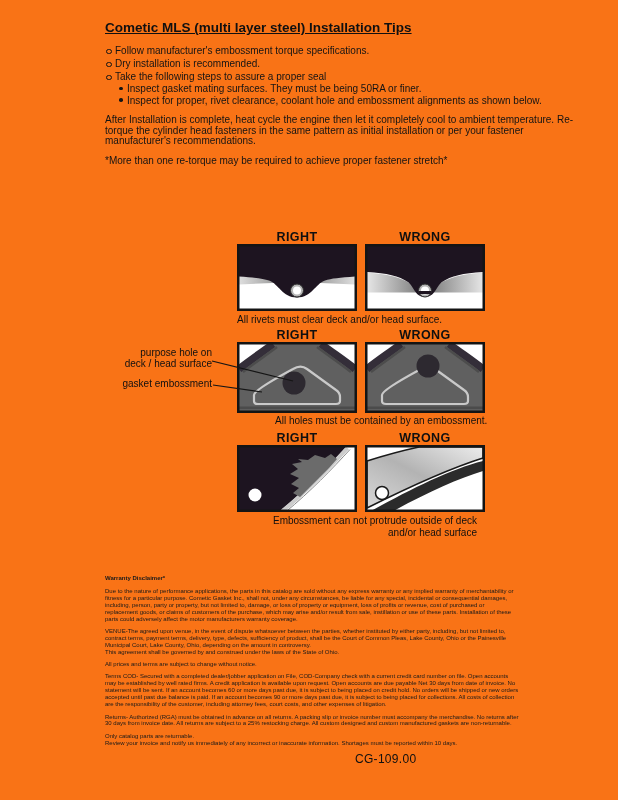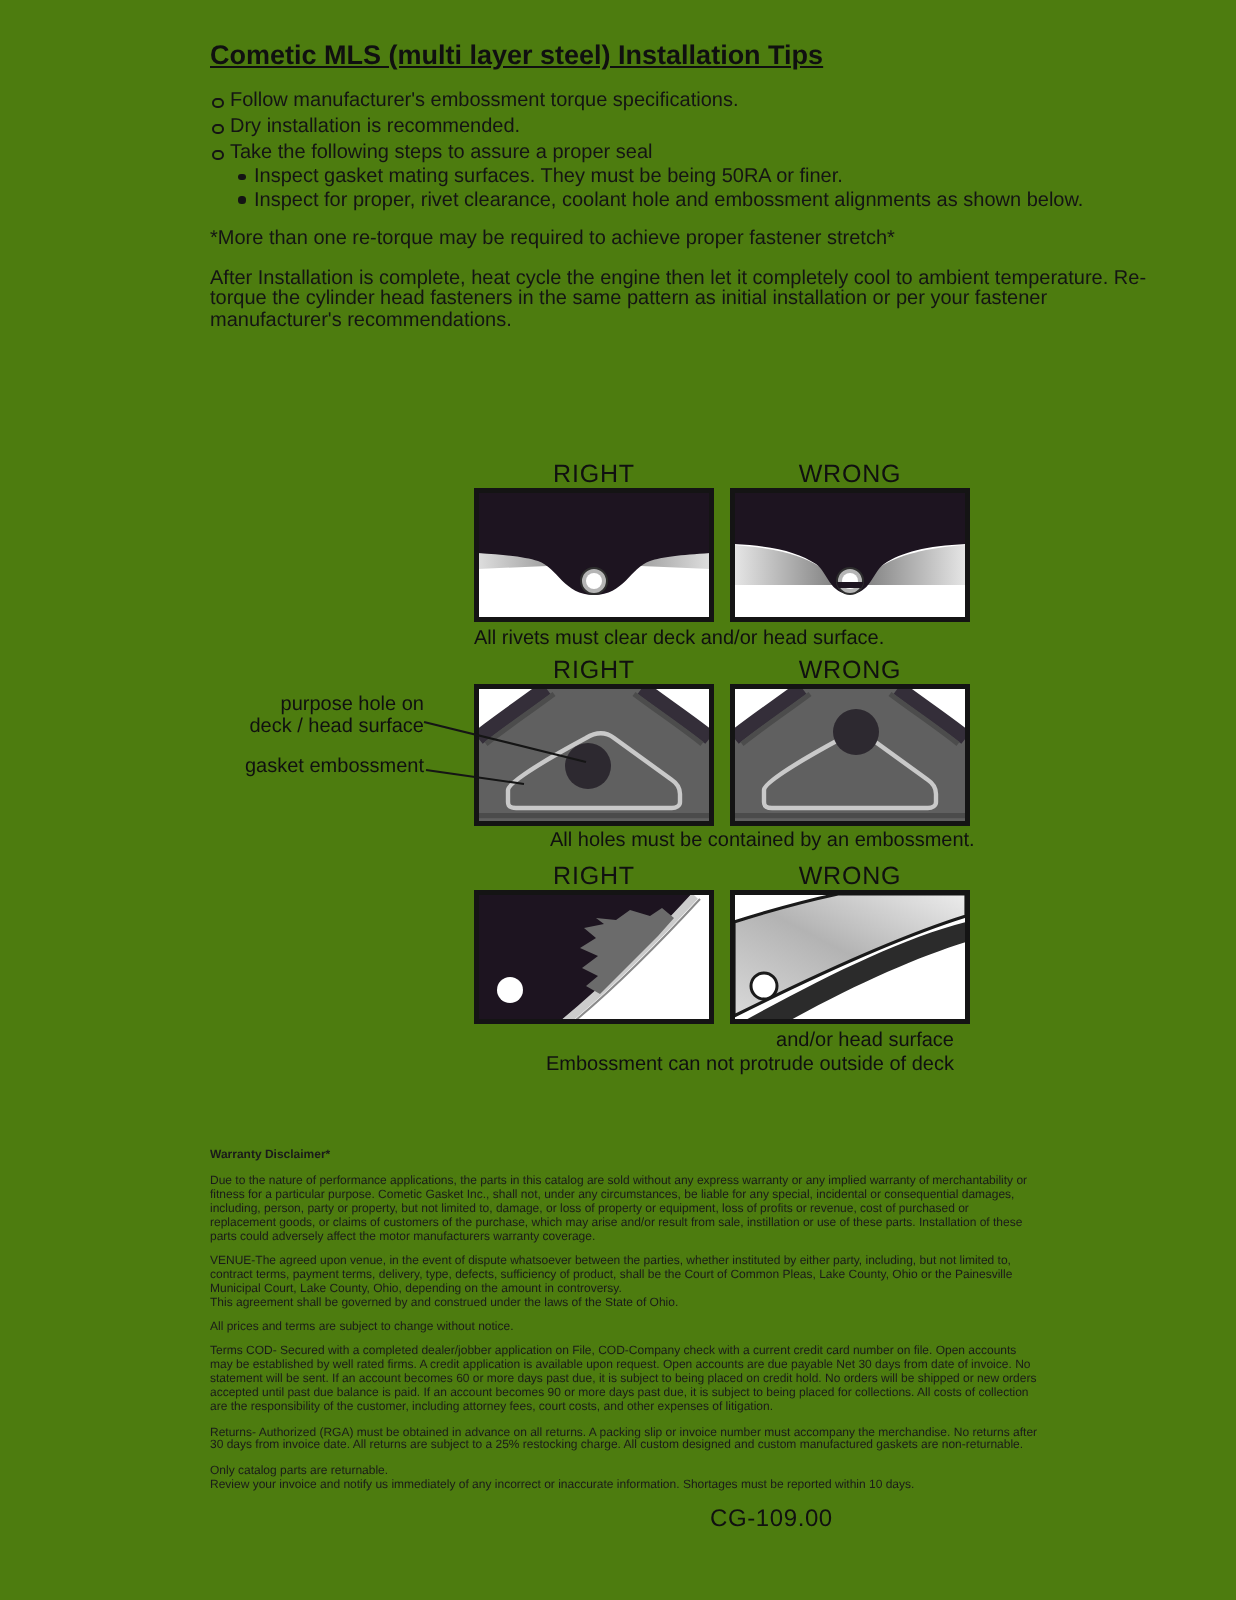--- a/index.html
+++ b/index.html
@@ -1,32 +1,32 @@
 <!DOCTYPE html>
 <html><head>
 <meta charset="utf-8">
 <style>
   html,body { margin:0; padding:0; background:#ffffff; }
   .sheet {
-    position:relative; width:618px; height:800px; background:#4d7c0f;
+    position:relative; width:618px; height:800px; background:#f97316;
     font-family:"Liberation Sans","DejaVu Sans",sans-serif; color:#141414; overflow:hidden;
   }
   
   .head { position:absolute; left:105px; top:20px; width:472px; }
   .title { font-size:13.5px; font-weight:bold; text-decoration:underline; margin:0 0 9px 0; color:#101010; }
   .blt { position:relative; font-size:10px; line-height:13px; padding-left:10px; }
   .blt::before { content:""; position:absolute; left:1px; top:4.5px; width:3.5px; height:3.5px;
     border:1px solid #141414; border-radius:50%; }
   .blt.sub { margin-left:13px; line-height:11.5px; padding-left:9px; }
   .blt.sub::before { content:""; border:none; background:#141414; width:3.5px; height:3.5px; top:3.5px; }
   .diesel { position:absolute; left:105px; top:115px; width:472px; }
   .dh { font-size:12px; font-weight:bold; margin:0 0 8px 0; color:#101010; }
   .dp { font-size:10px; line-height:10.6px; margin:0 0 9px 0; }
   
-  .flabel { position:absolute; width:120px; text-align:center; font-size:12.5px; font-weight:400;
+  .flabel { position:absolute; width:120px; text-align:center; font-size:12.5px; font-weight:700;
     letter-spacing:0.4px; color:#101010; }
   .fbox { position:absolute; display:block; }
   .fcap { position:absolute; left:237px; font-size:10px; line-height:12px; color:#101010;text-align:right; }
   .callout { position:absolute; left:100px; width:112px; text-align:right; font-size:10px;
     line-height:10.5px; color:#101010; }
   .leaders { position:absolute; left:100px; top:340px; pointer-events:none; z-index:5; }
   
   .legal { position:absolute; left:105px; top:575px; width:414px; font-size:6px; line-height:6.9px; color:#1a1a1a; }
   .legal p { margin:0 0 5.5px 0; }
   .legal p.tight { margin-bottom:0; }
@@ -41,22 +41,22 @@
   <div class="head">
     <h1 class="title">Cometic MLS (multi layer steel) Installation Tips</h1>
     <div class="blt">Follow manufacturer's embossment torque specifications.</div>
     <div class="blt">Dry installation is recommended.</div>
     <div class="blt">Take the following steps to assure a proper seal</div>
     <div class="blt sub">Inspect gasket mating surfaces.  They must be being 50RA or finer.</div>
     <div class="blt sub">Inspect for proper, rivet clearance, coolant hole and embossment alignments as shown below.</div>
   </div>
 
   <div class="diesel">
+    <p class="dp">After Installation is complete, heat cycle the engine then let it completely cool to ambient temperature. Re-torque the cylinder head fasteners in the same pattern as initial installation or per your fastener manufacturer's recommendations.</p>
     <p class="dp">*More than one re-torque may be required to achieve proper fastener stretch*</p>
-    <p class="dp">After Installation is complete, heat cycle the engine then let it completely cool to ambient temperature. Re-torque the cylinder head fasteners in the same pattern as initial installation or per your fastener manufacturer's recommendations.</p>
   </div>
 
   <div class="flabel" style="left:237px; top:230px;">RIGHT</div>
   <div class="flabel" style="left:365px; top:230px;">WRONG</div>
 
   <svg class="fbox" style="left:237px; top:244px;" width="120" height="67" viewBox="0 0 120 67">
     <defs>
       <linearGradient id="g1l" x1="0" y1="0" x2="1" y2="0">
         <stop offset="0" stop-color="#dedede"></stop>
           <stop offset="1" stop-color="#8c8c8c"></stop>
@@ -167,22 +167,22 @@
       </linearGradient>
     </defs>
     <rect x="0" y="0" width="120" height="67" fill="#ffffff"></rect>
     <path d="M2,16 C24,9 40,5 54,2 L118,2 L118,13 C86,23 42,43 2,63 Z" fill="url(#g3w)" stroke="#1a1a1a" stroke-width="1.6"></path>
     <path d="M6,66 C46,44 86,24 118,16 L118,26 C92,34 56,50 18,72 Z" fill="#2b2b2b"></path>
     <circle cx="17" cy="48" r="6.5" fill="#ffffff" stroke="#1a1a1a" stroke-width="1.5"></circle>
     <rect x="1.25" y="1.25" width="117.5" height="64.5" fill="none" stroke="#141414" stroke-width="2.5"></rect>
   </svg>
 
   <div class="fcap" style="top:515px; width:240px;">
+    <div>Embossment can not protrude outside of deck</div>
     <div>and/or head surface</div>
-    <div>Embossment can not protrude outside of deck</div>
   </div>
 
   <div class="legal">
     <div class="lh">Warranty Disclaimer*</div>
     <p>Due to the nature of performance applications, the parts in this catalog are sold without any express warranty or any implied warranty of merchantability or fitness for a particular purpose.  Cometic Gasket Inc., shall not, under any circumstances, be liable for any special, incidental or consequential damages, including, person, party or property, but not limited to, damage, or loss of property or equipment, loss of profits or revenue, cost of purchased or replacement goods, or claims of customers of the purchase, which may arise and/or result from sale, instillation or use of these parts.  Installation of these parts could adversely affect the motor manufacturers warranty coverage.</p>
     <p class="tight">VENUE-The agreed upon venue, in the event of dispute whatsoever between the parties, whether instituted by either party, including, but not limited to, contract terms, payment terms, delivery, type, defects, sufficiency of product, shall be the Court of Common Pleas, Lake County, Ohio or the Painesville Municipal Court, Lake County, Ohio, depending on the amount in controversy.</p>
     <p>This agreement shall be governed by and construed under the laws of the State of Ohio.</p>
     <p>All prices and terms are subject to change without notice.</p>
     <p>Terms COD- Secured with a completed dealer/jobber application on File, COD-Company check with a current credit card number on file.  Open accounts may be established by well rated firms.  A credit application is available upon request.  Open accounts are due payable Net 30 days from date of invoice.  No statement will be sent.  If an account becomes 60 or more days past due, it is subject to being placed on credit hold.  No orders will be shipped or new orders accepted until past due balance is paid.  If an account becomes 90 or more days past due, it is subject to being placed for collections.  All costs of collection are the responsibility of the customer, including attorney fees, court costs, and other expenses of litigation.</p>
     <p>Returns- Authorized (RGA) must be obtained in advance on all returns.  A packing slip or invoice number must accompany the merchandise.  No returns after 30 days from invoice date.  All returns are subject to a 25% restocking charge.  All custom designed and custom manufactured gaskets are non-returnable.</p>

